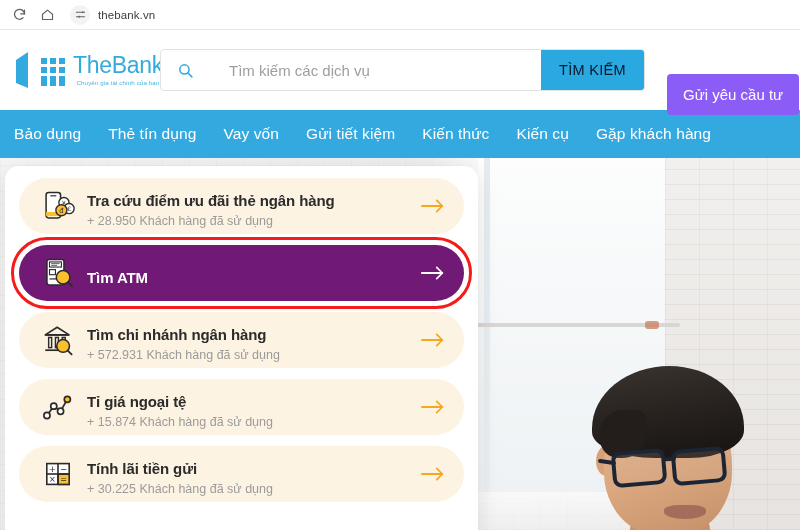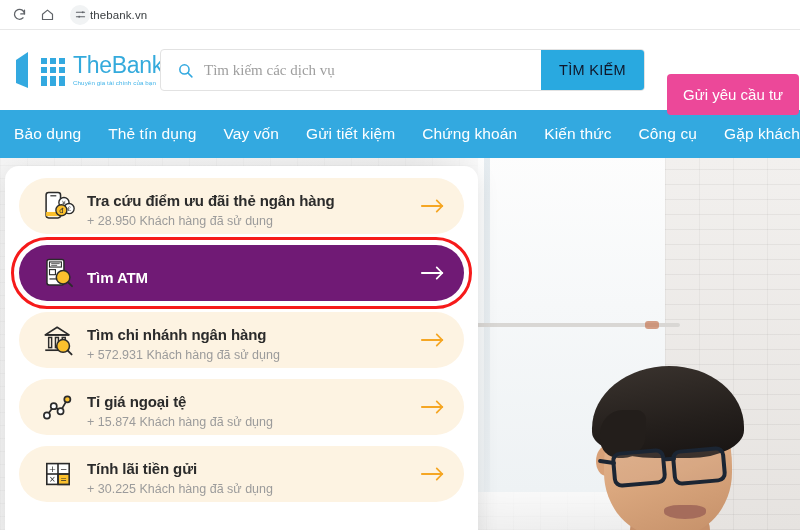--- a/index.html
+++ b/index.html
@@ -25,20 +25,21 @@
     display: flex; align-items: center; justify-content: center;
     border-radius: 50%;
     color: #5f6368;
   }
   .omnibox {
     flex: 1;
     height: 22px;
     margin-left: 8px;
     display: flex;
     align-items: center;
+    gap: 8px;
   }
   .omni-icon {
     width: 20px; height: 20px;
     border-radius: 50%;
     background: #f1f3f4;
     display: flex; align-items: center; justify-content: center;
     color: #5f6368;
     flex: 0 0 auto;
   }
   .omni-url {
@@ -55,20 +56,21 @@
     align-items: center;
     padding: 0 14px;
     position: relative;
   }
   .logo {
     display: flex;
     align-items: center;
     gap: 6px;
     width: 130px;
     flex: 0 0 auto;
+    text-align: center;
   }
   .logo-mark { display: flex; align-items: flex-end; gap: 3px; }
   .logo-text { line-height: 1; }
   .logo-name {
     font-size: 23px;
     color: #34aadc;
     letter-spacing: -.3px;
     font-weight: 400;
   }
   .logo-tag {
@@ -95,23 +97,24 @@
     display: flex;
     align-items: center;
     gap: 10px;
     padding-left: 16px;
   }
   .search-input {
     border: 0;
     outline: 0;
     font-size: 15px;
     color: #9a9a9a;
-    font-family: Liberation Serif, serif;
+    font-family: Liberation Sans, sans-serif;
     width: 100%;
     background: transparent;
+    margin-left: 25px;
   }
   .search-input::placeholder { color: #9e9e9e; }
   .search-btn {
     width: 103px;
     background: #29a9e0;
     color: #0f172a;
     font-size: 14.5px;
     letter-spacing: .3px;
     display: flex;
     align-items: center;
@@ -119,21 +122,21 @@
     border: 0;
     cursor: pointer;
     font-family: "Liberation Sans", sans-serif;
   }
   .cta-btn {
     position: absolute;
     left: 667px;
     top: 44px;
     height: 41px;
     padding: 0 16px;
-    background: #ec4899;
+    background: #8b5cf6;
     color: #fff;
     border: 0;
     border-radius: 4px;
     font-size: 15px;
     white-space: nowrap;
     cursor: pointer;
     display: flex;
     align-items: center;
     font-family: "Liberation Sans", sans-serif;
   }
@@ -414,23 +417,22 @@
   </div>
 
   <button class="cta-btn">Gửi yêu cầu tư</button>
 </div>
 
 <div class="navbar">
   <span class="nav-item">Bảo dụng</span>
   <span class="nav-item">Thẻ tín dụng</span>
   <span class="nav-item">Vay vốn</span>
   <span class="nav-item">Gửi tiết kiệm</span>
-  <span class="nav-item">Chứng khoán</span>
   <span class="nav-item">Kiến thức</span>
-  <span class="nav-item">Công cụ</span>
+  <span class="nav-item">Kiến cụ</span>
   <span class="nav-item">Gặp khách hàng</span>
 </div>
 
 <div class="stage">
 
   <div class="hero">
     <div class="hero-wall"></div>
     <div class="hero-window"></div>
     <div class="hero-brick"></div>
     <div class="hero-rod"></div>

